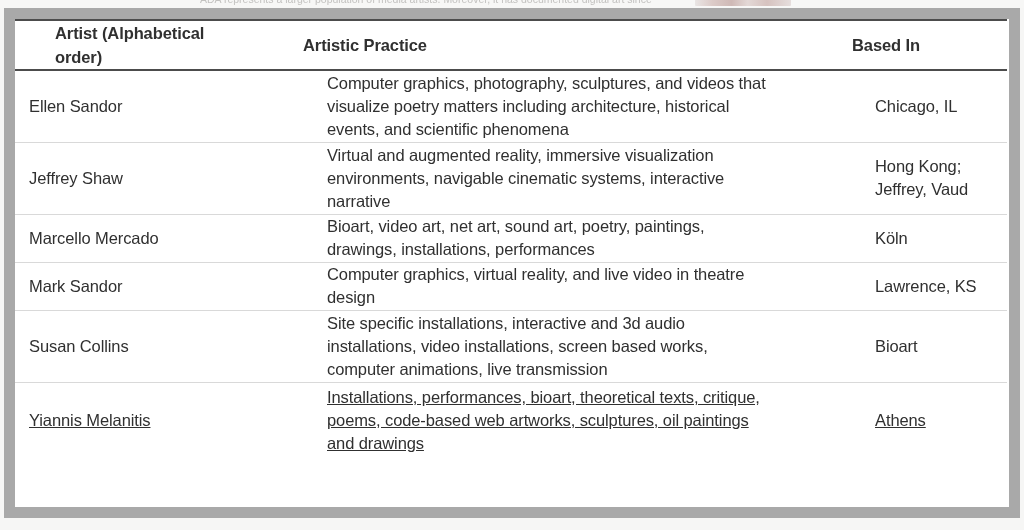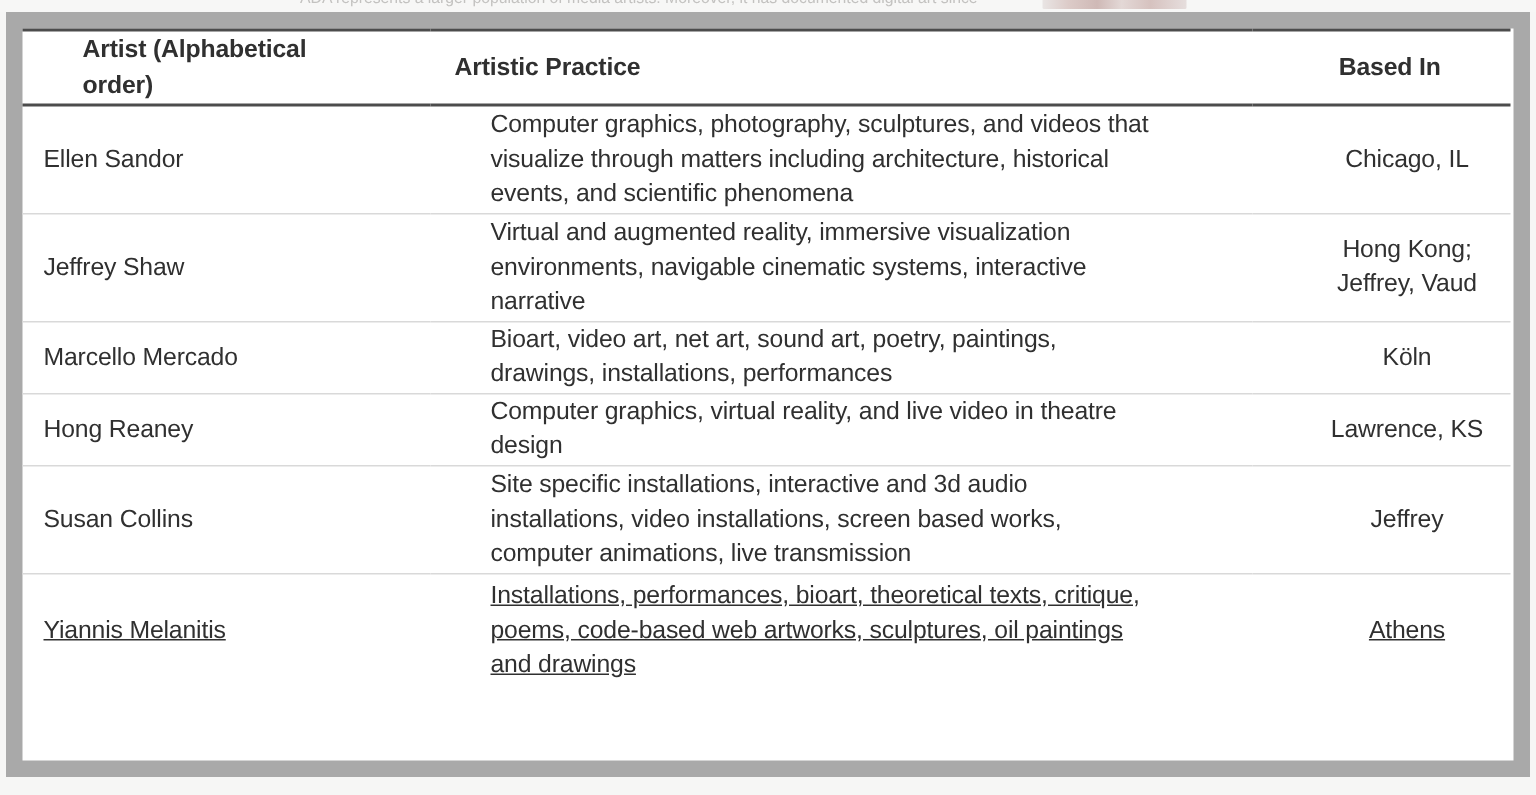--- a/index.html
+++ b/index.html
@@ -66,21 +66,21 @@
   }
   td { border-bottom: 1px solid #d9d9d9; }
   tr.last td { border-bottom: none; text-decoration: underline; }
 
   col.c-artist   { width: 272px; }
   col.c-practice { width: 548px; }
   col.c-based    { width: 172px; }
 
   .cell-artist   { padding-left: 14px; padding-right: 8px; }
   .cell-practice { padding-left: 16px; padding-right: 10px; }
-  .cell-based    { padding-left: 17px; padding-right: 6px; text-align: center; }
+  .cell-based    { padding-left: 17px; padding-right: 6px; }
   .pre { white-space: pre-line; padding-left: 40px; }
 
   tr.h3 { height: 72px; }
   tr.h2 { height: 48px; }
   tr.hlast { height: 76px; }
 </style>
 </head>
 <body>
 
 <div class="top-strip">
@@ -100,50 +100,50 @@
         <th class="cell-artist pre">Artist (Alphabetical
 order)</th>
         <th class="cell-practice">Artistic Practice</th>
         <th class="cell-based">Based In</th>
       </tr>
     </thead>
     <tbody>
       <tr class="h3">
         <td class="cell-artist">Ellen Sandor</td>
         <td class="cell-practice pre">Computer graphics, photography, sculptures, and videos that
-visualize through matters including architecture, historical
+visualize poetry matters including architecture, historical
 events, and scientific phenomena</td>
         <td class="cell-based pre">Chicago, IL</td>
       </tr>
       <tr class="h3">
         <td class="cell-artist">Jeffrey Shaw</td>
         <td class="cell-practice pre">Virtual and augmented reality, immersive visualization
 environments, navigable cinematic systems, interactive
 narrative</td>
         <td class="cell-based pre">Hong Kong;
 Jeffrey, Vaud</td>
       </tr>
       <tr class="h2">
         <td class="cell-artist">Marcello Mercado</td>
         <td class="cell-practice pre">Bioart, video art, net art, sound art, poetry, paintings,
 drawings, installations, performances</td>
         <td class="cell-based pre">Köln</td>
       </tr>
       <tr class="h2">
-        <td class="cell-artist">Hong Reaney</td>
+        <td class="cell-artist">Mark Sandor</td>
         <td class="cell-practice pre">Computer graphics, virtual reality, and live video in theatre
 design</td>
         <td class="cell-based pre">Lawrence, KS</td>
       </tr>
       <tr class="h3">
         <td class="cell-artist">Susan Collins</td>
         <td class="cell-practice pre">Site specific installations, interactive and 3d audio
 installations, video installations, screen based works,
 computer animations, live transmission</td>
-        <td class="cell-based pre">Jeffrey</td>
+        <td class="cell-based pre">Bioart</td>
       </tr>
       <tr class="hlast last">
         <td class="cell-artist">Yiannis Melanitis</td>
         <td class="cell-practice pre">Installations, performances, bioart, theoretical texts, critique,
 poems, code-based web artworks, sculptures, oil paintings
 and drawings</td>
         <td class="cell-based pre">Athens</td>
       </tr>
     </tbody>
   </table>

